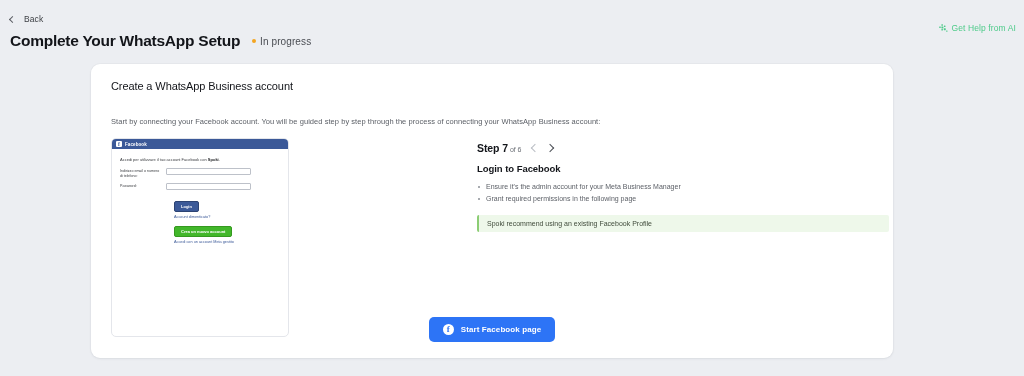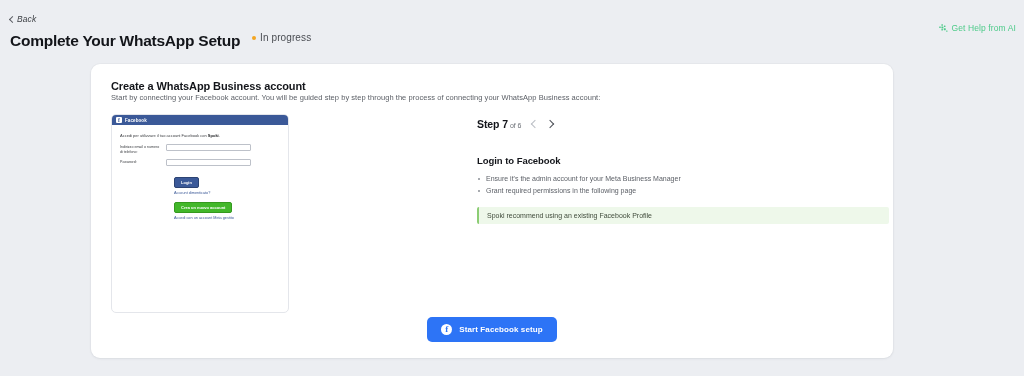--- a/index.html
+++ b/index.html
@@ -20,41 +20,40 @@
   
   .topbar {
     position: relative;
     height: 48px;
     padding: 8px 16px 0 10px;
   }
 
   .back-link {
     display: inline-flex;
     align-items: center;
-    gap: 2px;
+    gap: 9px;
     font-size: 8.5px;
     color: #3c3f44;
     letter-spacing: .1px;
     cursor: pointer;
     line-height: 1;
-    font-style: italic;
   }
   .back-chev {
     display: inline-block;
     width: 5px; height: 5px;
     border-left: 1px solid #5a5d63;
     border-bottom: 1px solid #5a5d63;
     transform: rotate(45deg);
     position: relative;
     top: -0.5px;
   }
 
   .title-row {
     display: flex;
-    align-items: flex-start;
+    align-items: center;
     gap: 12px;
     margin-top: 6px;
   }
   .page-title {
     font-size: 15.5px;
     font-weight: 700;
     letter-spacing: -0.25px;
     color: #13151a;
   }
   .status-badge {
@@ -95,26 +94,26 @@
     width: 802px;
     height: 294px;
     background: #ffffff;
     border-radius: 9px;
     box-shadow: 0 1px 3px rgba(25,30,45,.06), 0 0 0 1px rgba(25,30,45,.025);
     padding: 16px 20px 0 20px;
   }
 
   .card-title {
     font-size: 11px;
-    font-weight: 700;
+    font-weight: 400;
     color: #13151a;
     letter-spacing: -0.1px;
   }
   .card-sub {
-    margin-top: 1px;
+    margin-top: 25px;
     font-size: 7.5px;
     color: #5b5f66;
     letter-spacing: .05px;
   }
 
   .card-body {
     display: flex;
     margin-top: 12px;
     gap: 0;
   }
@@ -246,21 +245,21 @@
   .chev {
     width: 6px; height: 6px;
     border-top: 1.1px solid #b9bdc4;
     border-right: 1.1px solid #b9bdc4;
     cursor: pointer;
   }
   .chev.prev { transform: rotate(-135deg); }
   .chev.next { transform: rotate(45deg); border-color: #4b4f56; }
 
   .step-title {
-    margin-top: 25px;
+    margin-top: 9px;
     font-size: 9.5px;
     font-weight: 700;
     color: #13151a;
     letter-spacing: -0.05px;
   }
 
   .step-list {
     margin-top: 7px;
     list-style: none;
   }
@@ -411,16 +410,16 @@
         <li>Grant required permissions in the following page</li>
       </ul>
 
       <div class="rec-box">Spoki recommend using an existing Facebook Profile</div>
     </div>
   </div>
 
   <div class="cta-wrap">
     <button class="cta-btn">
       <span class="cta-fb-icon">f</span>
-      <span>Start Facebook setup</span>
+      <span>Start Facebook page</span>
     </button>
   </div>
 </div>
 
 </body></html>

